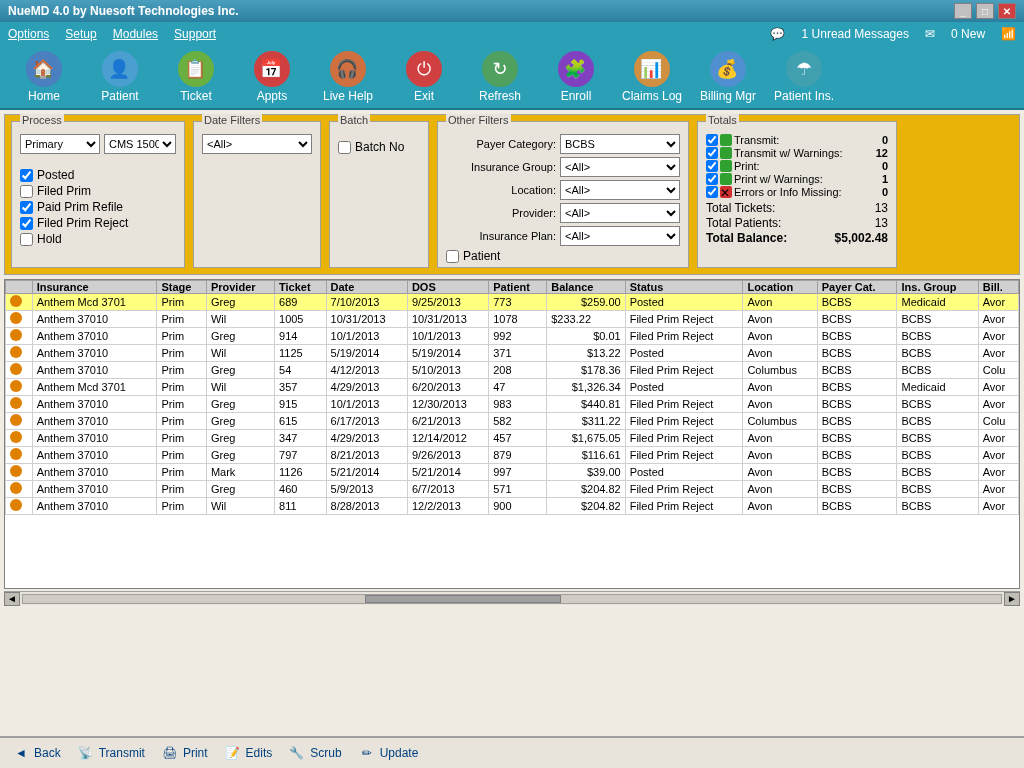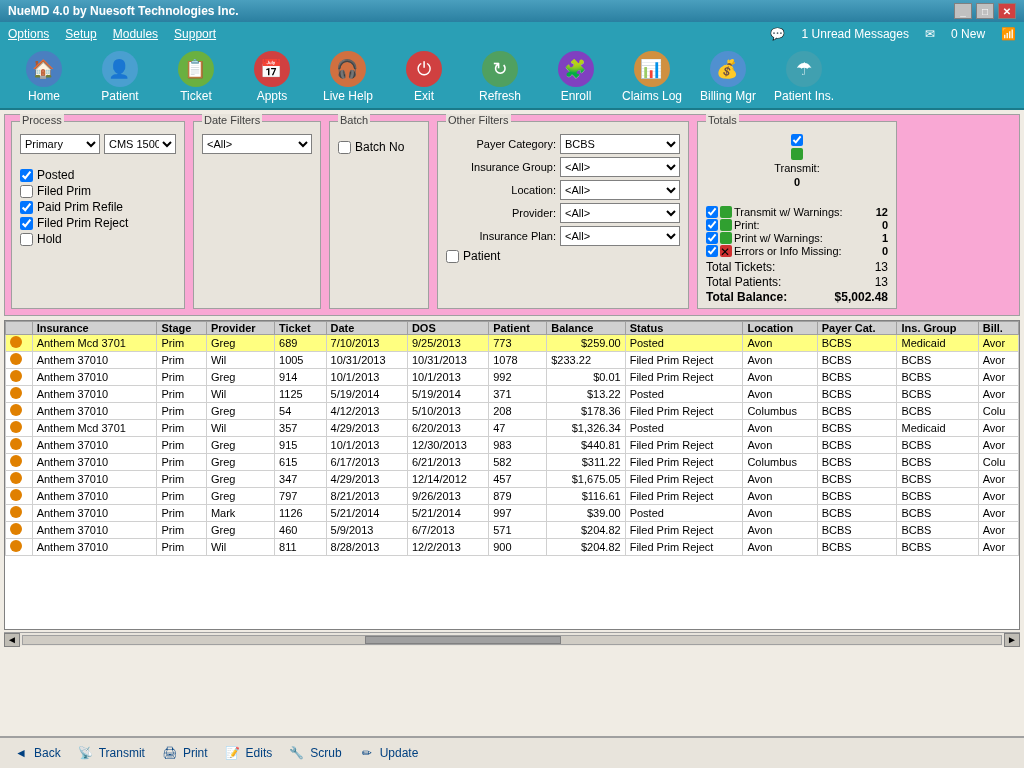--- a/index.html
+++ b/index.html
@@ -71,21 +71,21 @@
     .icon-claims { background: #d09040; }
     .icon-billing { background: #5090d0; }
     .icon-patins { background: #40a0b0; }
 
     
     #main { background: #f0ece4; padding: 4px; height: calc(768px - 22px - 24px - 64px - 32px); overflow: hidden; }
 
     
     #filters-row {
       display: flex; gap: 8px; margin-bottom: 4px;
-      background: #f9a8d4; border: 1px solid #a0a0a0; padding: 6px;
+      background: #eab308; border: 1px solid #a0a0a0; padding: 6px;
     }
     .filter-group {
       border: 1px solid #a0a0a0; padding: 4px 8px; position: relative;
       background: #e8e4dc;
     }
     .filter-group-title {
       position: absolute; top: -8px; left: 8px; background: #e8e4dc;
       font-size: 11px; color: #404040; padding: 0 2px;
     }
     .filter-group select, .filter-group input[type=text] {
@@ -303,21 +303,21 @@
         <div style="display:flex; align-items:center; gap:4px; margin-top:3px;">
           <input type="checkbox" style="">
           <span>Patient</span>
         </div>
       </div>
     </div>
 
     <div class="filter-group" style="min-width:200px;">
       <span class="filter-group-title">Totals</span>
       <div style="padding-top:8px;">
-        <div style="display:flex; align-items:center; gap:2px; margin-bottom:18px;flex-direction:column;">
+        <div style="display:flex; align-items:center; gap:2px; margin-bottom:1px;">
           <input type="checkbox" checked="" style="width: 12px; height: 12px;">
           <span style="display:inline-block;width:12px;height:12px;background:#30a030;border-radius:2px;"></span>
           <span style="flex:1; font-size:11px;">Transmit:</span>
           <span style="font-size:11px; font-weight:bold;">0</span>
         </div>
         <div style="display:flex; align-items:center; gap:2px; margin-bottom:1px;">
           <input type="checkbox" checked="" style="width: 12px; height: 12px;">
           <span style="display:inline-block;width:12px;height:12px;background:#30a030;border-radius:2px;"></span>
           <span style="flex:1; font-size:11px;">Transmit w/ Warnings:</span>
           <span style="font-size:11px; font-weight:bold;">12</span>

